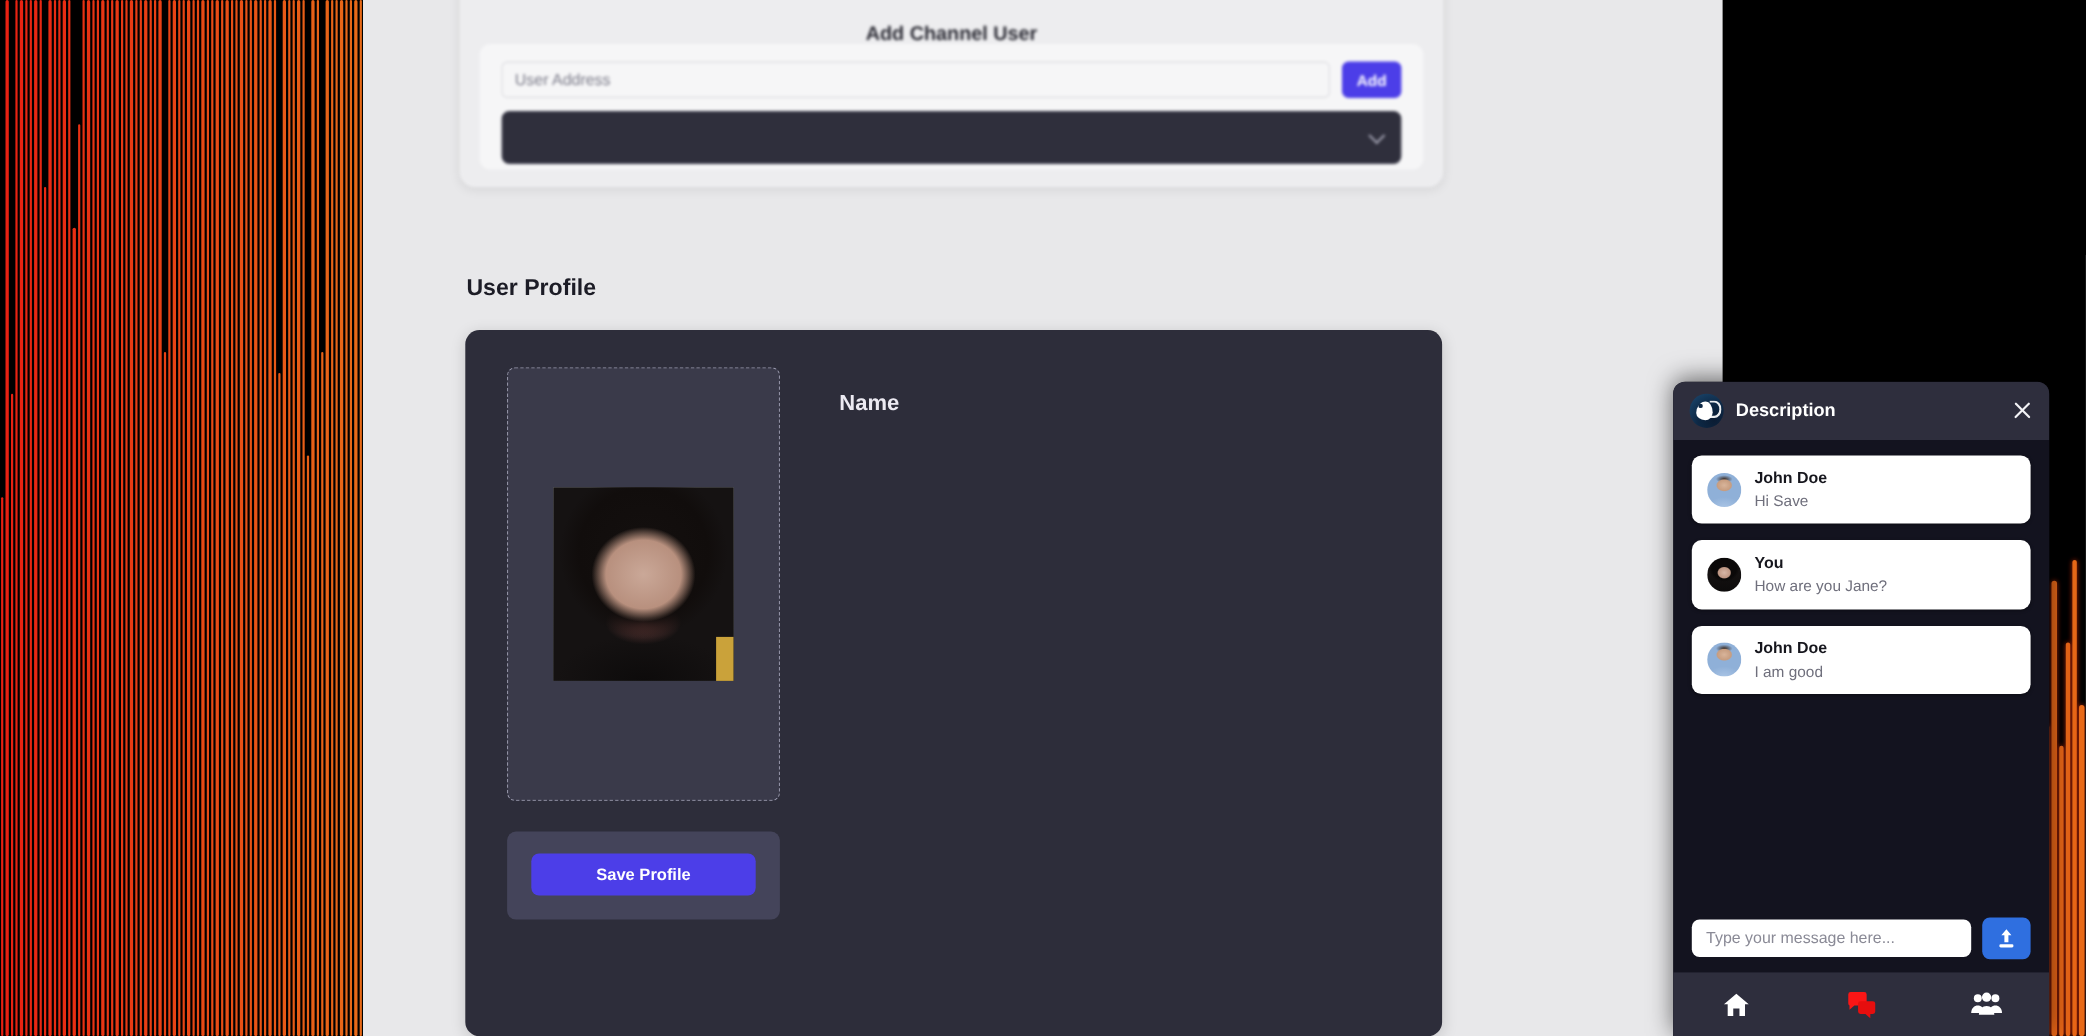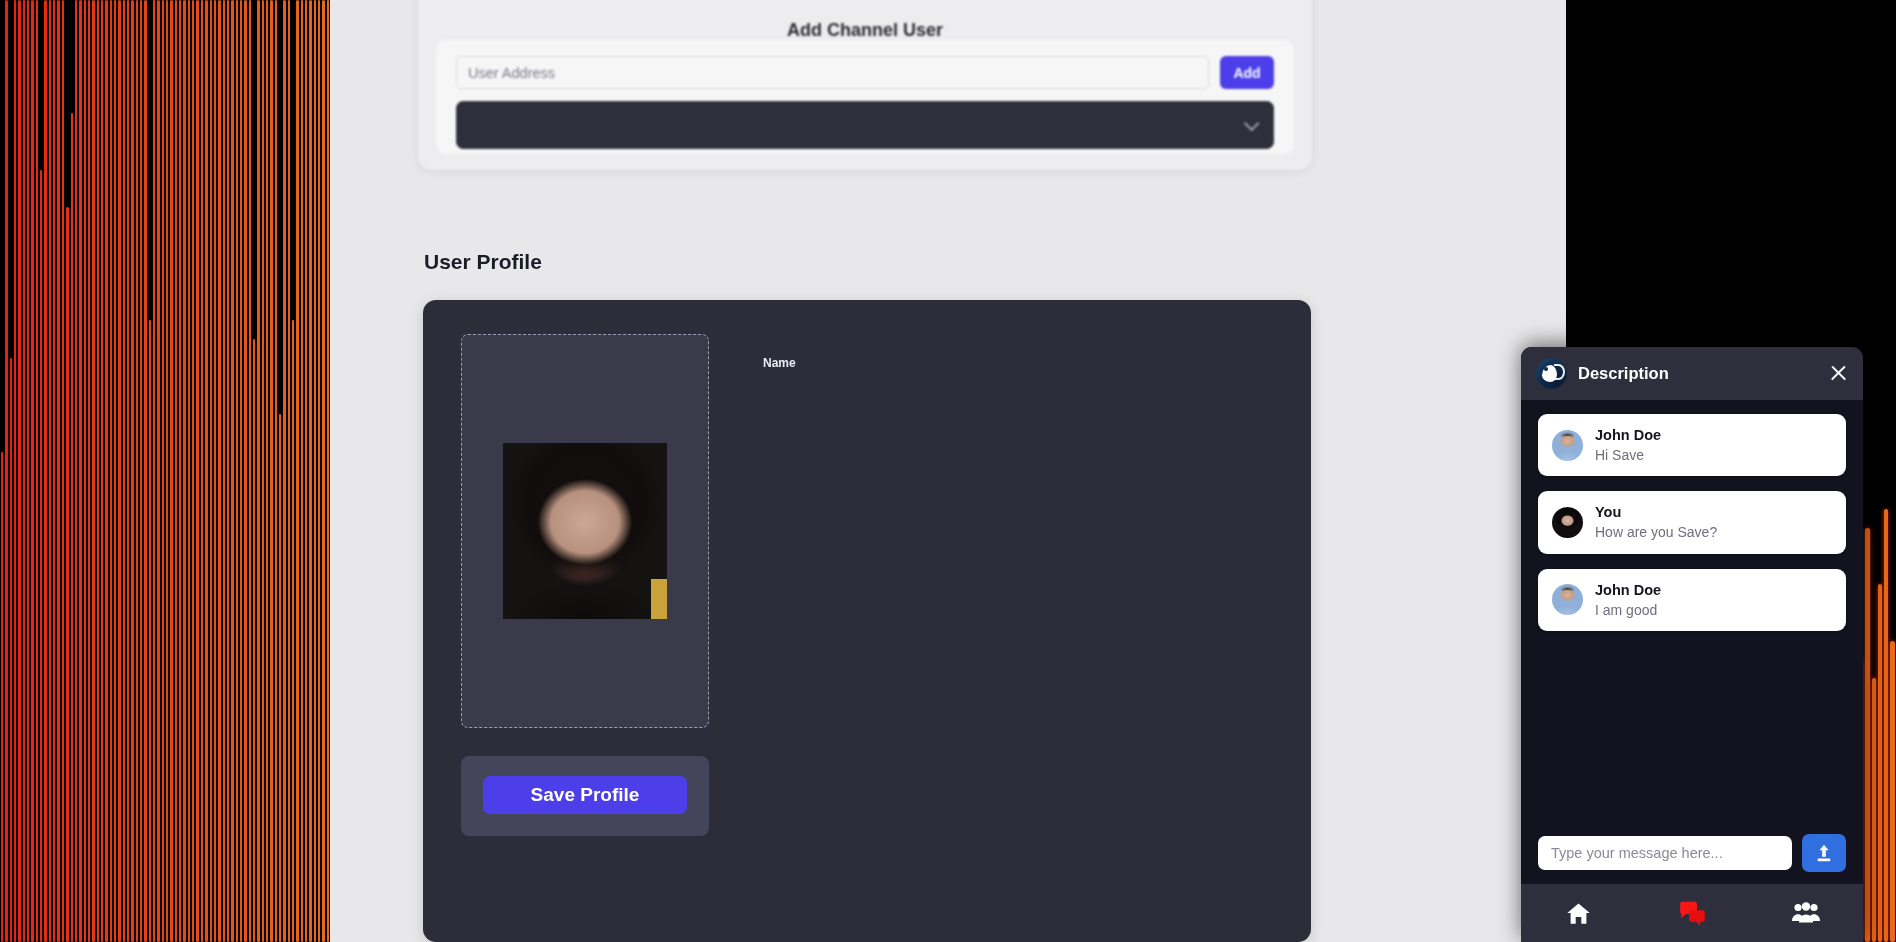--- a/index.html
+++ b/index.html
@@ -155,29 +155,29 @@
   .upload-wrap {
     margin: 28px 38px 0 38px;
     width: 248px;
     background: #44445a; border-radius: 8px;
     padding: 20px 22px 22px 22px;
   }
   .save-btn {
     width: 100%; height: 38px;
     background: #4c3ee8; color: #ffffff;
     border: none; border-radius: 7px;
-    font-size: 19px; font-weight: 700;
+    font-size: 15px; font-weight: 700;
     font-family: "Liberation Sans", sans-serif;
     cursor: pointer;
   }
 
   
   .details { flex: 1 1 auto; padding-top: 22px; }
   .details-title { font-size: 20px; font-weight: 700; color: #fff; margin-bottom: 26px; }
-  .field-label { font-size: 12px; font-weight: 700; color: #eceaf2; margin-bottom: 9px; }
+  .field-label { font-size: 20px; font-weight: 700; color: #eceaf2; margin-bottom: 9px; }
   .text-input {
     width: 440px; height: 40px;
     background: #33333f; border: 1px solid #46465a; border-radius: 7px;
     color: #cfcfda; font-size: 15px; padding: 0 17px;
     font-family: "Liberation Sans", sans-serif;
   }
   .text-input::placeholder { color: #9a9aab; }
   .field-gap { height: 24px; }
   .text-area {
     width: 440px; height: 228px;
@@ -548,21 +548,21 @@
           <div class="msg-avatar john"></div>
           <div class="msg-text">
             <div class="msg-sender">John Doe</div>
             <div class="msg-body">Hi Save</div>
           </div>
         </div>
         <div class="msg">
           <div class="msg-avatar jane"></div>
           <div class="msg-text">
             <div class="msg-sender">You</div>
-            <div class="msg-body">How are you Save?</div>
+            <div class="msg-body">How are you Jane?</div>
           </div>
         </div>
         <div class="msg">
           <div class="msg-avatar john"></div>
           <div class="msg-text">
             <div class="msg-sender">John Doe</div>
             <div class="msg-body">I am good</div>
           </div>
         </div>
       </div>

